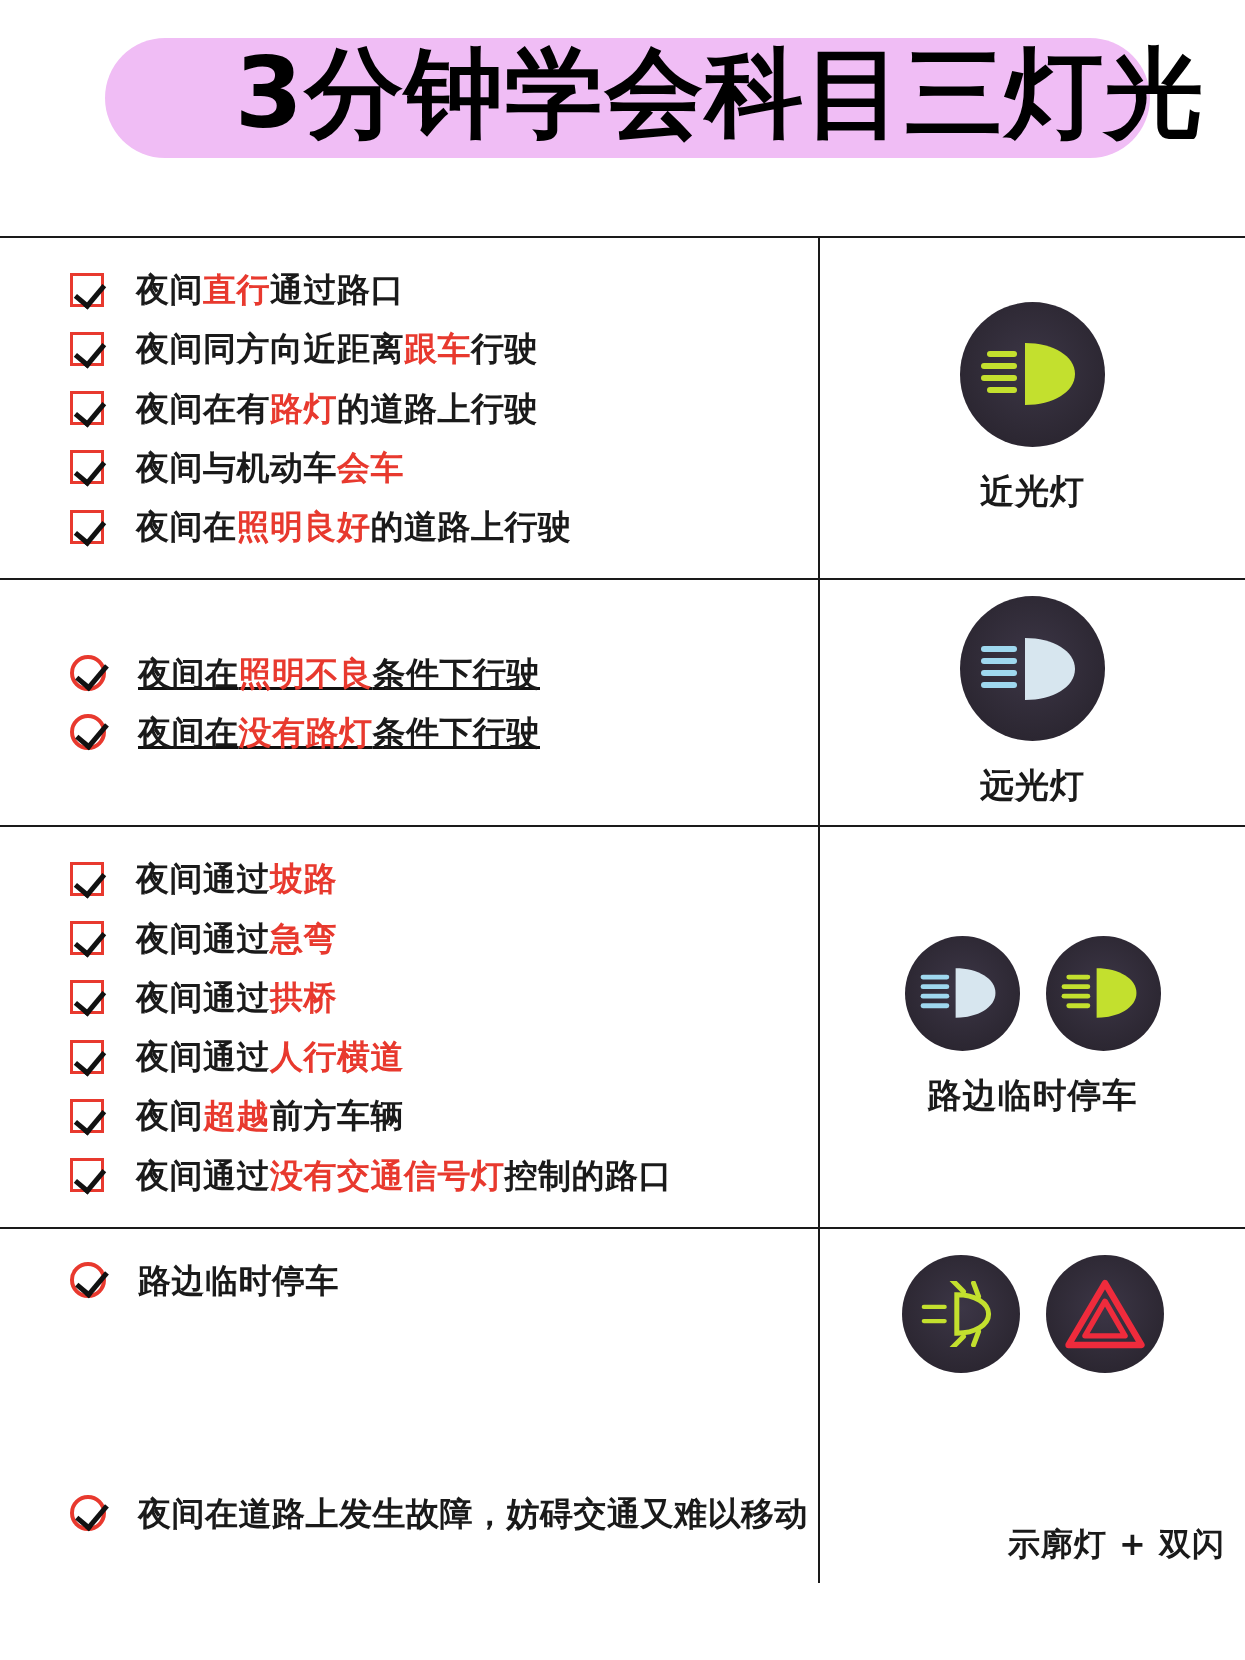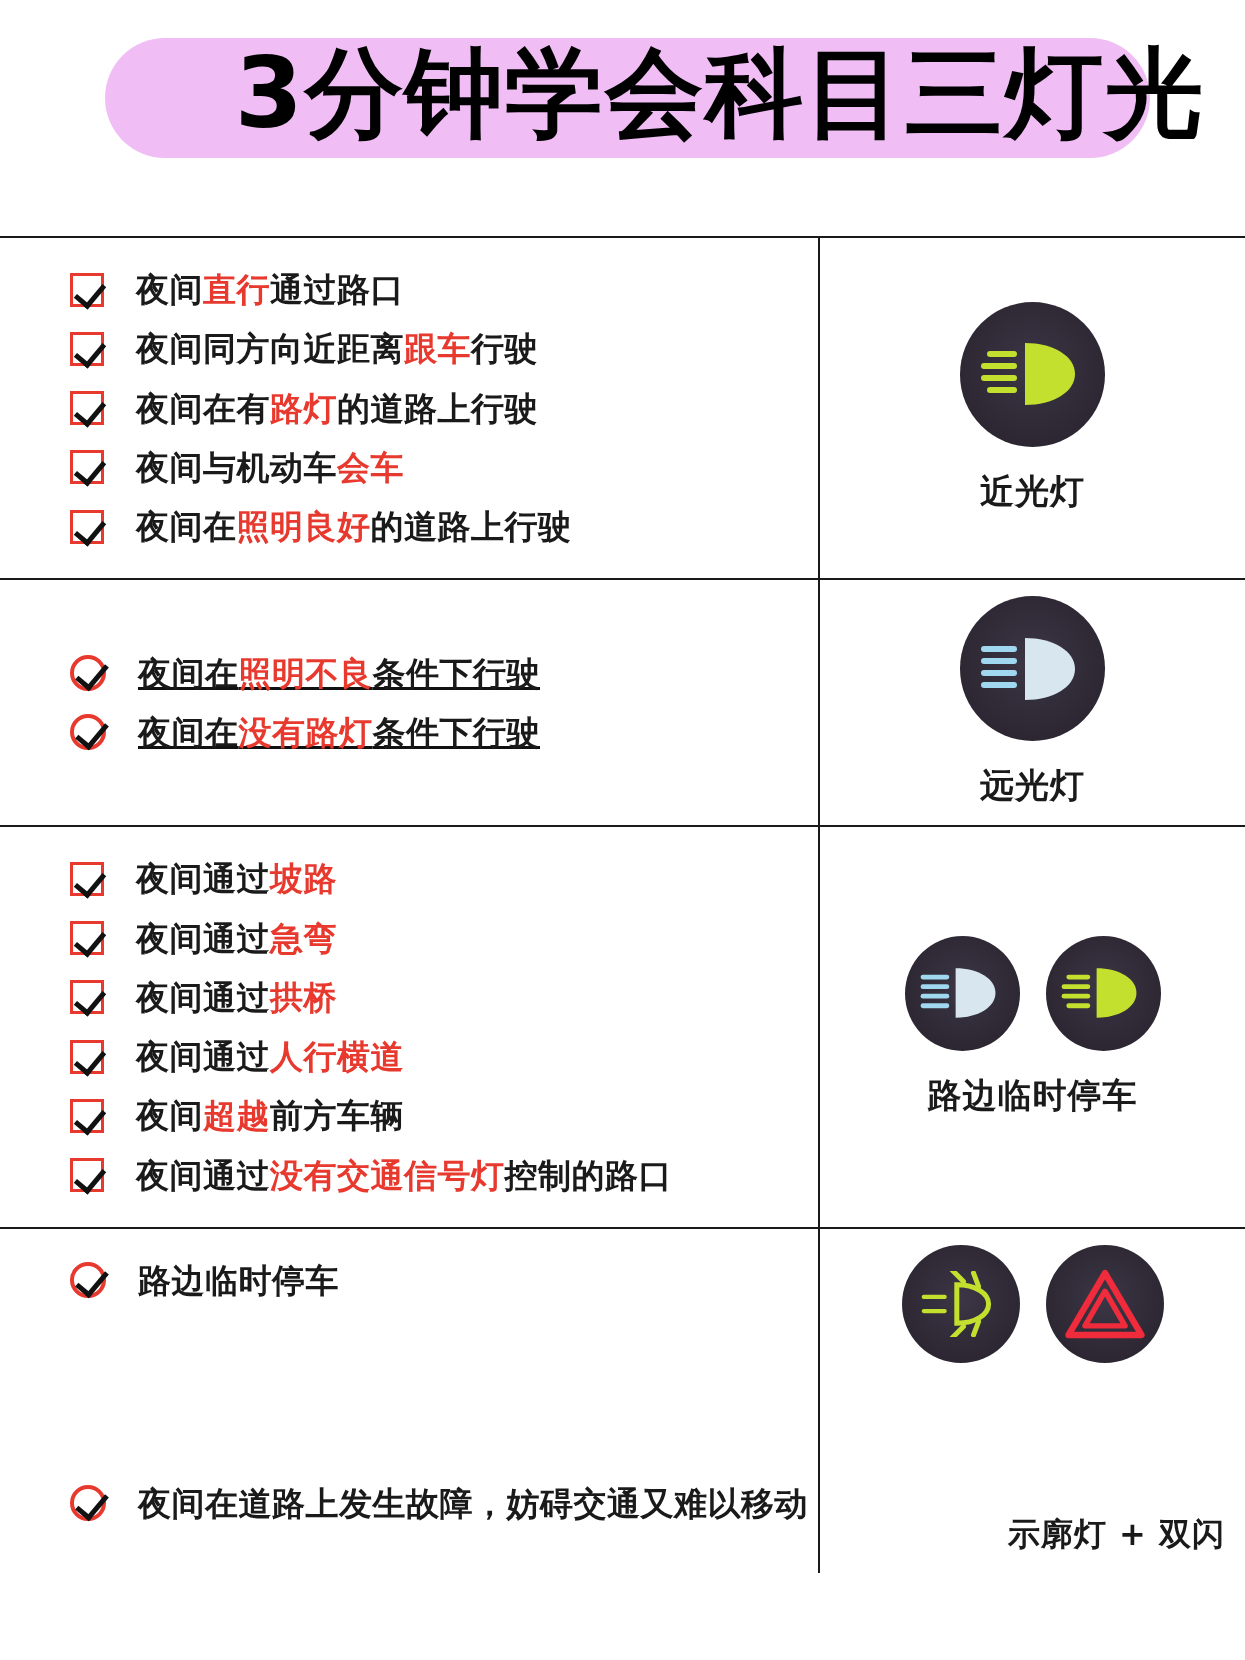--- a/index.html
+++ b/index.html
@@ -156,21 +156,21 @@
     font-family: "DejaVu Sans", "Liberation Sans", sans-serif;
   }
   .caption.small { font-size: 32px; }
 
   .r1 .left-cell { min-height: 300px; }
   .r2 .left-cell { min-height: 240px; text-decoration: underline; }
   .r3 .left-cell { min-height: 360px; }
   .r4 .left-cell { min-height: 290px; }
 
   .r4 .left-cell { justify-content: space-between; padding-bottom: 40px; }
-  .r4 .right-cell { justify-content: flex-start; padding-top: 16px; }
+  .r4 .right-cell { justify-content: flex-start; padding-top: 26px; }
   .r2 .right-cell { justify-content: center; }
   .r4 .caption { margin-top: 150px; align-self: flex-end; margin-right: 10px; }
 </style>
 </head>
 <body>
 
 <div class="title-wrap">
   <div class="title-highlight"></div>
   <div class="title-text">3分钟学会科目三灯光</div>
 </div>

